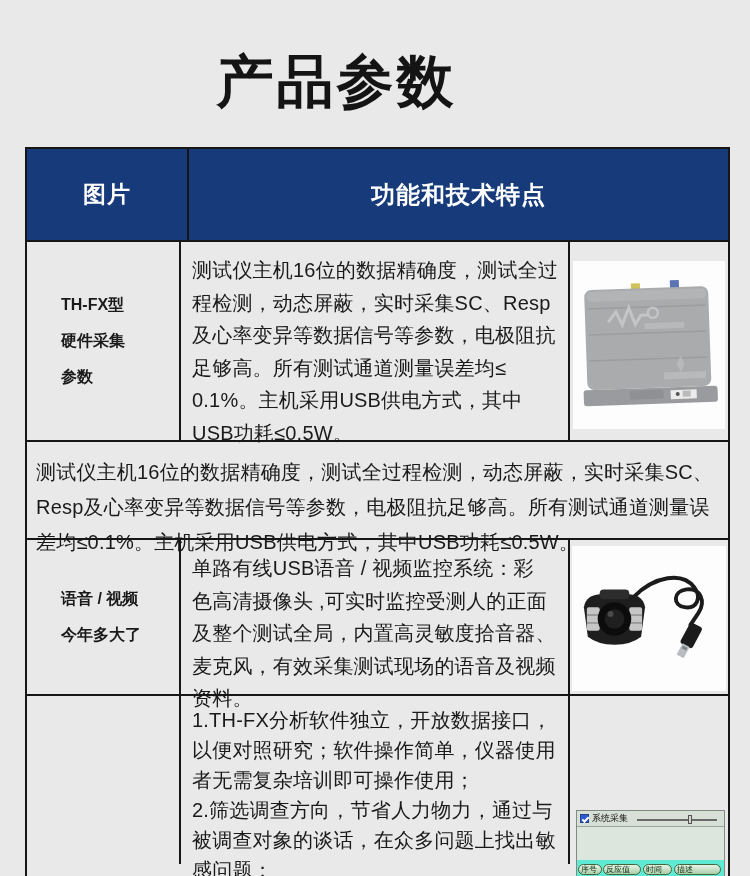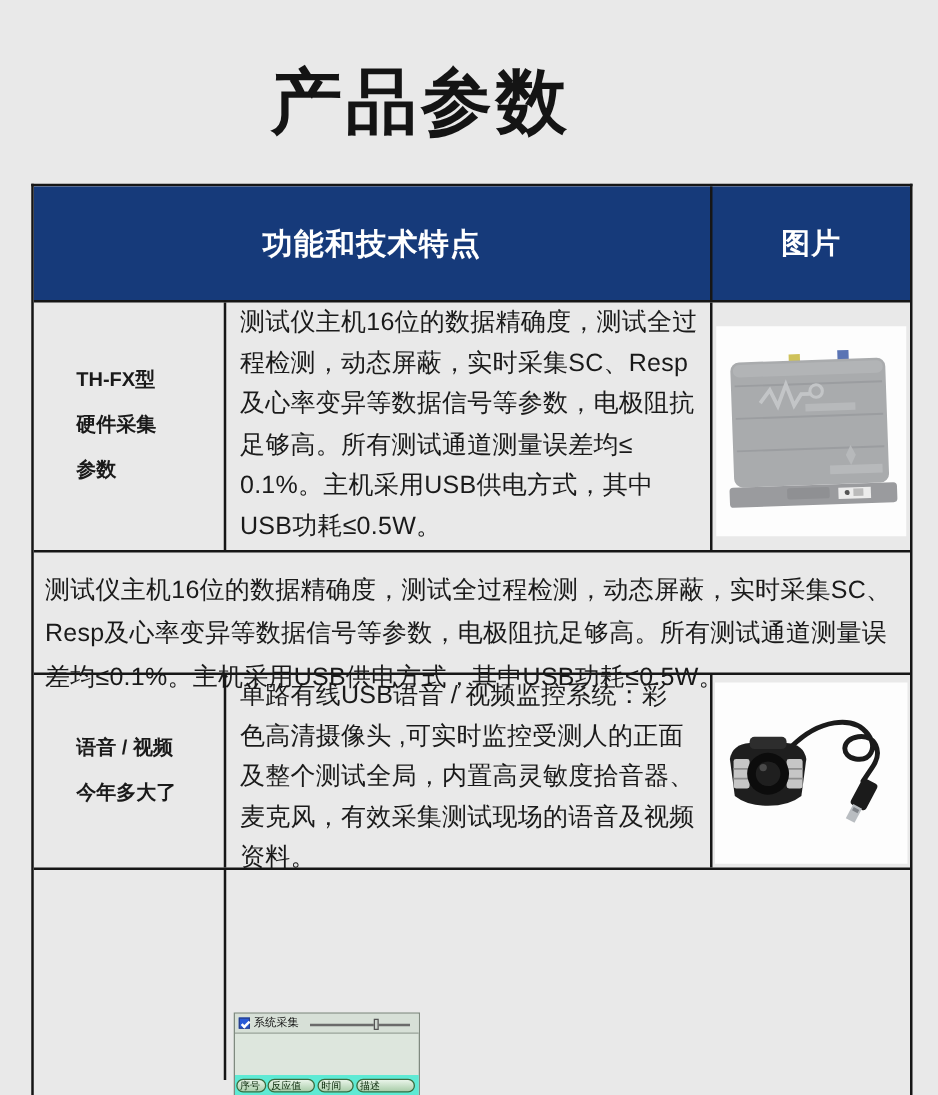--- a/index.html
+++ b/index.html
@@ -45,21 +45,21 @@
   .row-4 { height:170px; }
 
   .label-cell {
     display:flex; flex-direction:column; justify-content:center;
     padding-left:34px;
     font-size:16px; font-weight:bold; line-height:36px;
     white-space:pre-line;
   }
   .text-cell {
     font-size:20px; line-height:32.5px;
-    padding:0 6px 0 11px;
+    padding:12px 6px 0 11px;
     white-space:pre-line;
     letter-spacing:0.2px;
   }
   .row-2 .text-cell { line-height:35px; padding:13px 6px 0 9px; }
   .row-4 .text-cell { line-height:30px; padding:9px 6px 0 11px; }
 
   
   .photo-box { position:absolute; background:#fdfdfd; }
   .photo-device { left:3px; right:3px; top:19px; bottom:11px; }
   .photo-camera { left:2px; right:2px; top:6px; bottom:3px; }
@@ -115,22 +115,22 @@
   }
 </style>
 </head>
 <body>
 
 <div class="page-title">产品参数</div>
 
 <div class="spec-table">
 
   <div class="row header-row">
+    <div class="cell col3 h-col3">图片</div>
     <div class="cell col2 h-col2">功能和技术特点</div>
-    <div class="cell col3 h-col3">图片</div>
   </div>
 
   <div class="row row-1">
     <div class="cell col1 label-cell">TH-FX型
 硬件采集
 参数</div>
     <div class="cell col2 text-cell">测试仪主机16位的数据精确度，测试全过
 程检测，动态屏蔽，实时采集SC、Resp
 及心率变异等数据信号等参数，电极阻抗
 足够高。所有测试通道测量误差均≤
@@ -199,20 +199,26 @@
             <circle cx="43" cy="74" r="10" fill="#1f1f1f"></circle>
             <circle cx="39" cy="69" r="3" fill="#4a4a4a"></circle>
           </g>
         </svg>
       </div>
     </div>
   </div>
 
   <div class="row row-4">
     <div class="cell col1 label-cell"></div>
+    <div class="cell col2 text-cell">1.TH-FX分析软件独立，开放数据接口，
+以便对照研究；软件操作简单，仪器使用
+者无需复杂培训即可操作使用；
+2.筛选调查方向，节省人力物力，通过与
+被调查对象的谈话，在众多问题上找出敏
+感问题；</div>
     <div class="cell col3">
       <div class="mini-shot">
         <div class="mini-titlebar">
           <span class="mini-checkbox"></span>
           <span class="mini-checkbox-label">系统采集</span>
           <span class="mini-slider">
             <span class="mini-slider-track"></span>
             <span class="mini-slider-thumb"></span>
           </span>
         </div>

